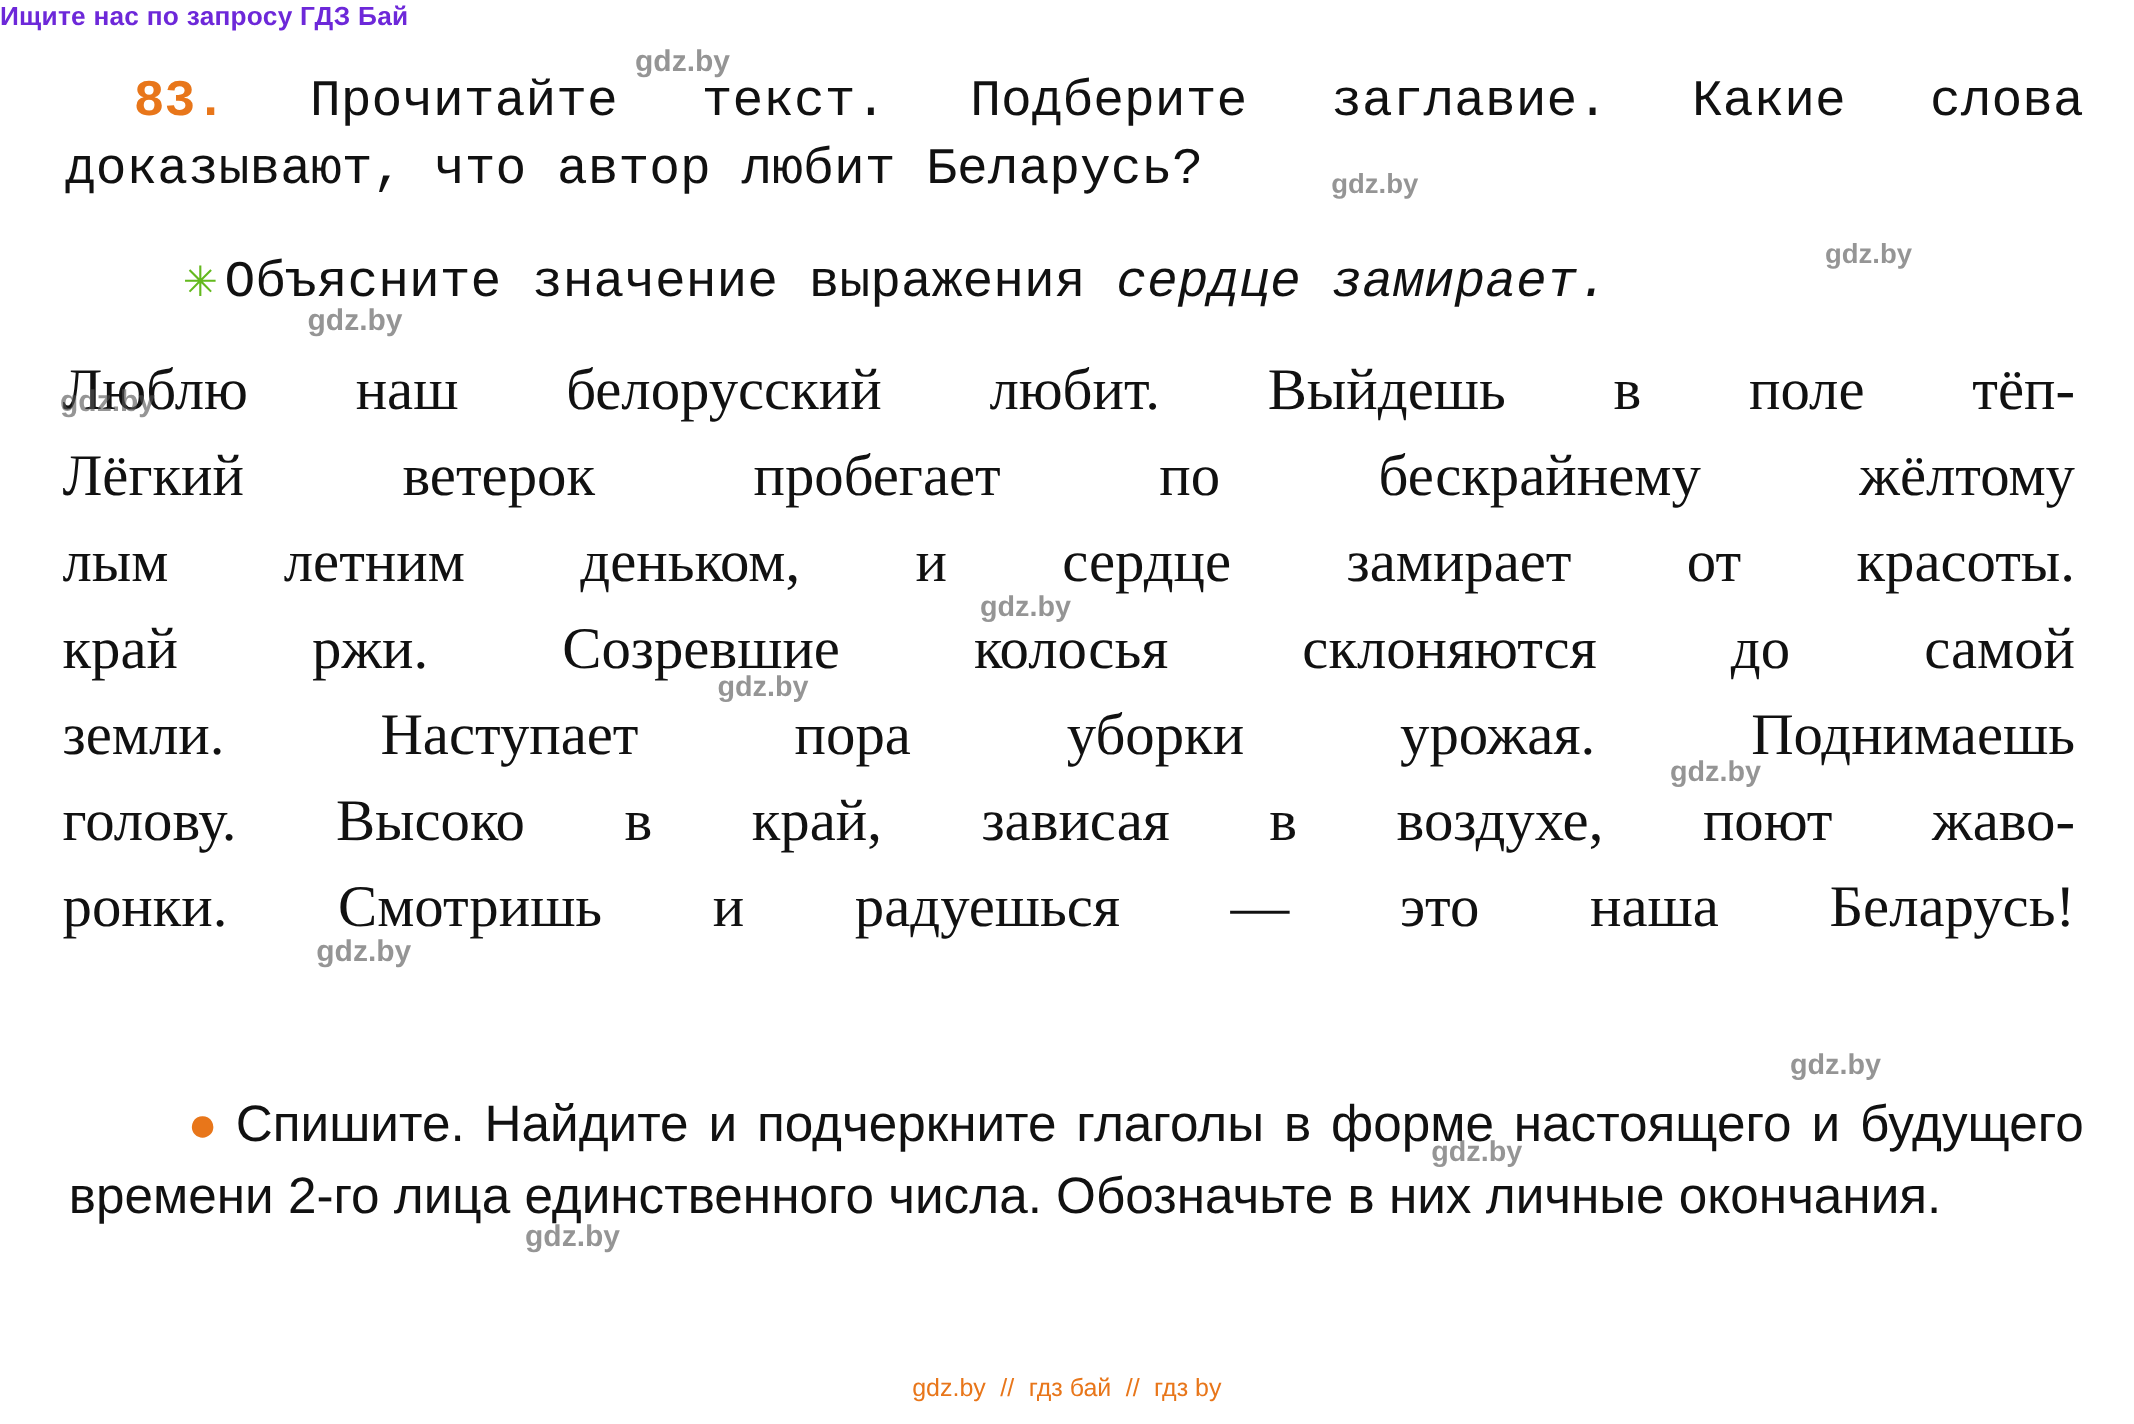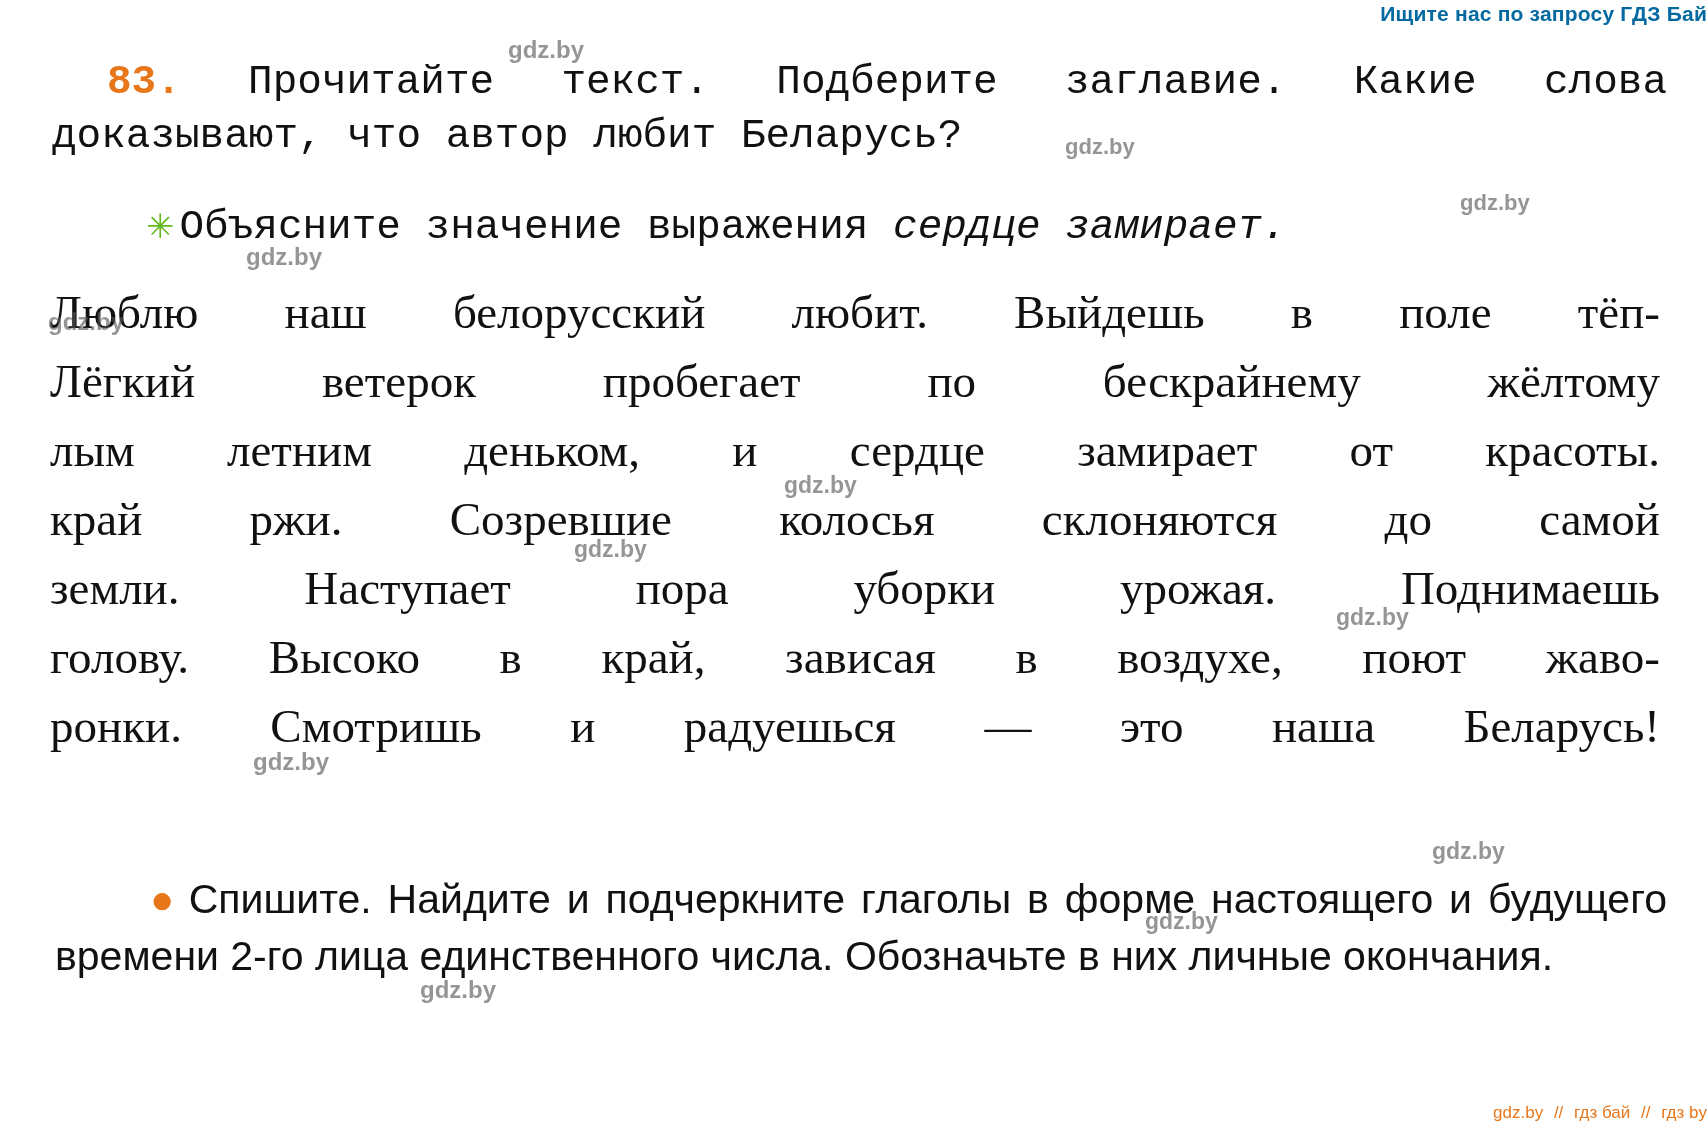--- a/index.html
+++ b/index.html
@@ -14,22 +14,22 @@
     overflow: hidden;
     font-family: "Liberation Sans", sans-serif;
   }
 
   
   .top-banner {
     position: absolute;
     top: 2px;
     left: 0;
     width: 100%;
-    text-align: right;
-    color: #0369a1;
+    text-align: left;
+    color: #6d28d9;
     font-weight: bold;
     font-size: 21px;
     font-family: "Liberation Sans", sans-serif;
     letter-spacing: 0.2px;
   }
 
   
   .sans-block {
     position: absolute;
     left: 52px;
@@ -104,23 +104,23 @@
     margin-left: 95px;
     margin-right: 10px;
   }
 
   
   .footer {
     position: absolute;
     bottom: 16px;
     left: 0;
     width: 100%;
-    text-align: right;
+    text-align: center;
     color: #e8761a;
-    font-size: 17px;
+    font-size: 20px;
     font-family: "Liberation Sans", sans-serif;
   }
   .footer .sep { margin: 0 6px; }
 
   
   .wm {
     position: absolute;
     color: #555;
     font-family: "Liberation Sans", sans-serif;
     font-weight: bold;

